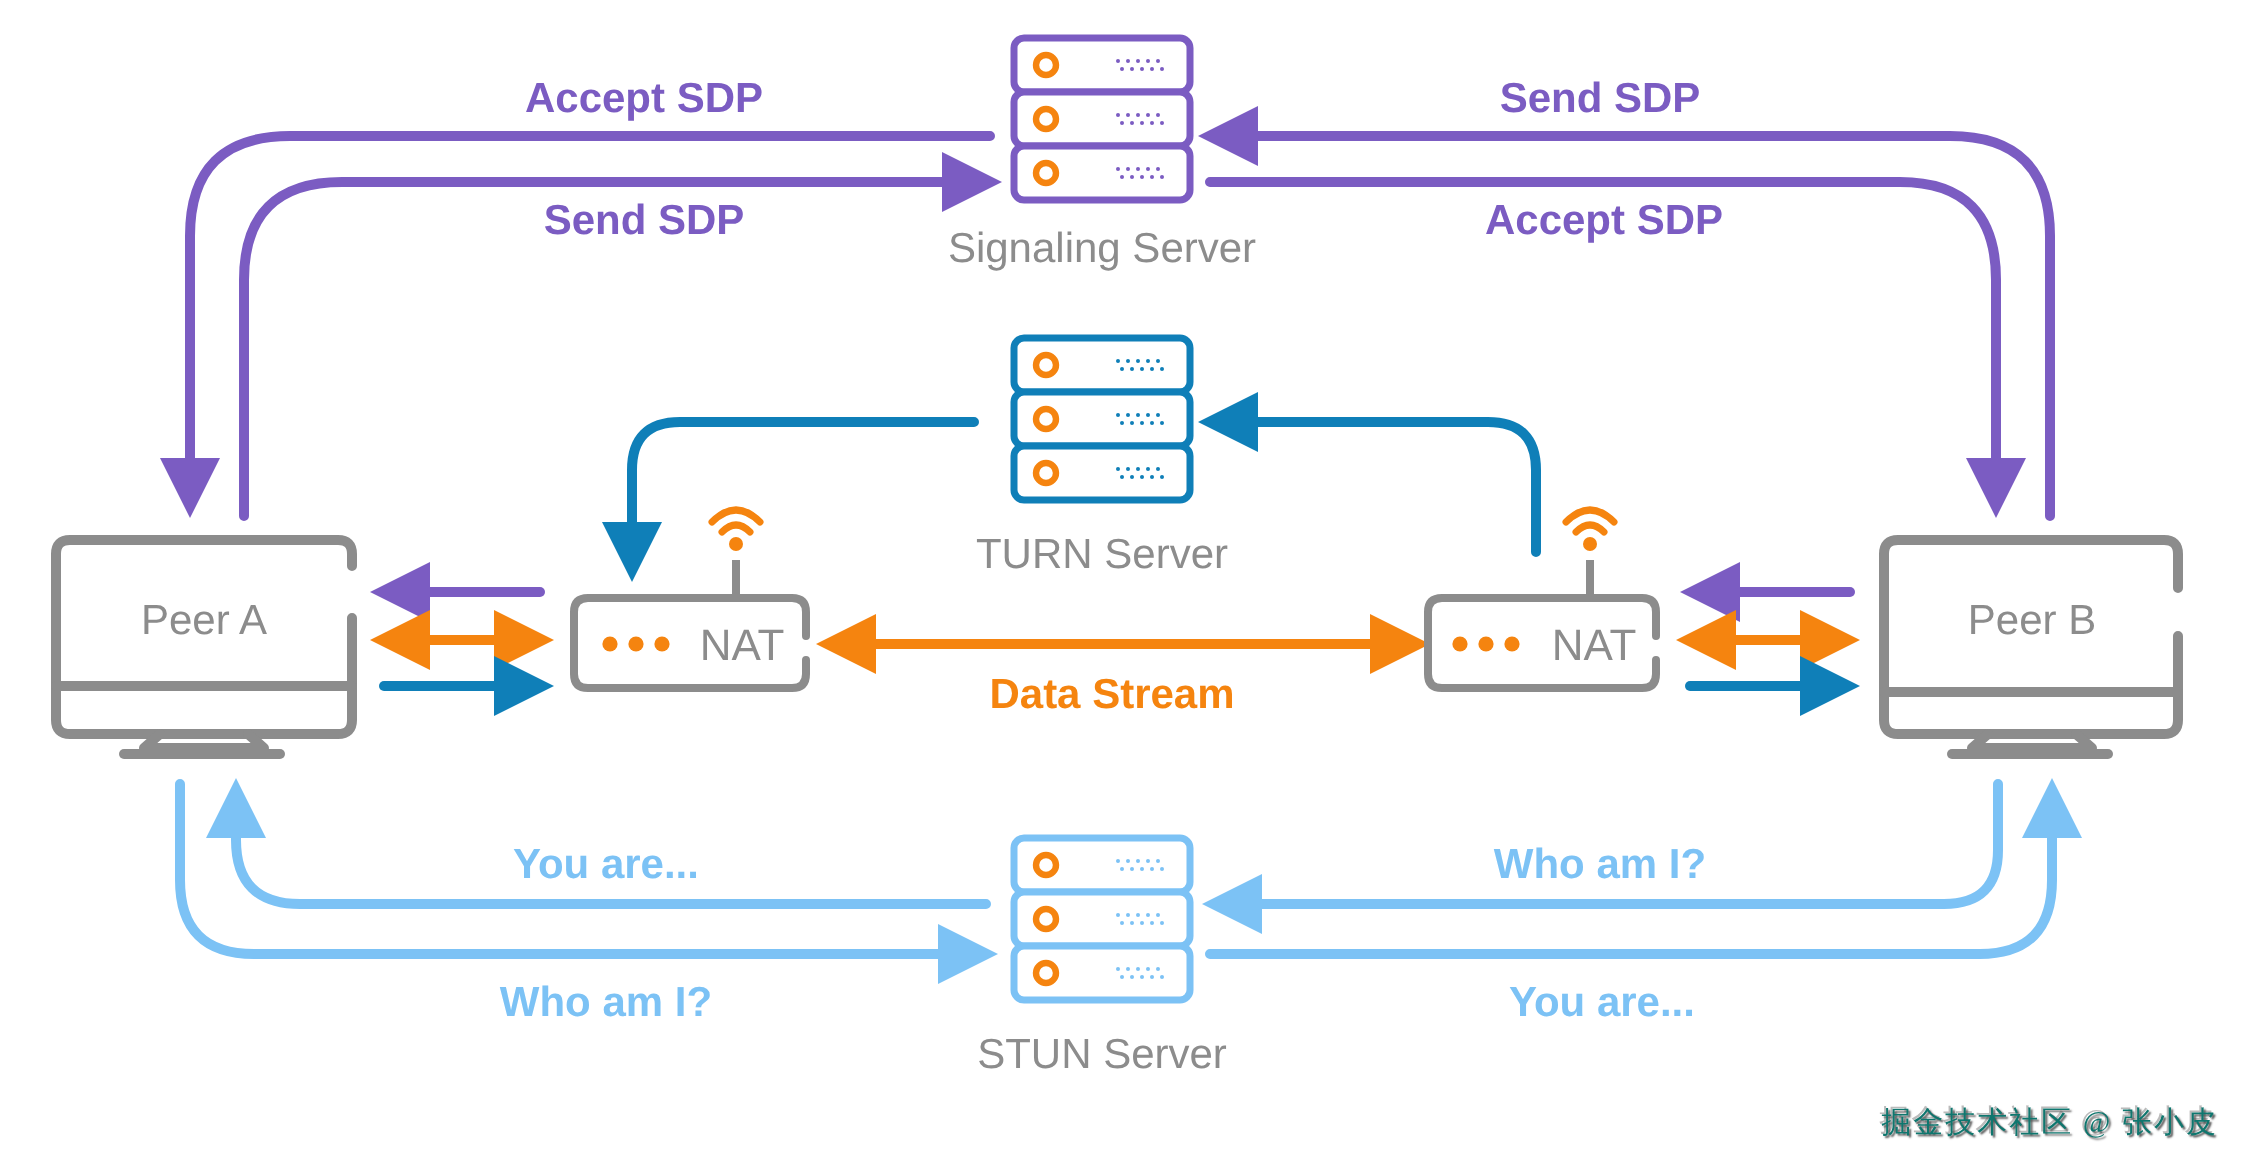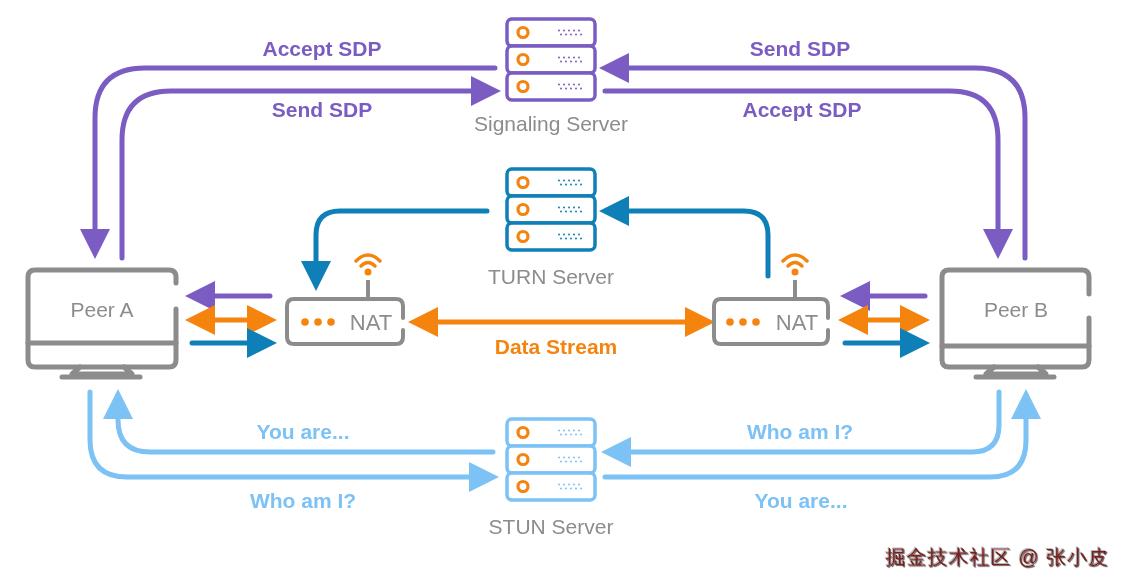--- a/index.html
+++ b/index.html
@@ -3,22 +3,22 @@
 <meta charset="utf-8">
 <style>
   html, body { margin: 0; padding: 0; background: #ffffff; }
   body { width: 1125px; height: 585px; position: relative; overflow: hidden;
          font-family: "Liberation Sans", "DejaVu Sans", sans-serif; }
   svg { position: absolute; left: 0; top: 0; }
   .lbl { font-family: "Liberation Sans", "DejaVu Sans", sans-serif; font-weight: 700; font-size: 21px; }
   .gray-lbl { font-family: "Liberation Sans", "DejaVu Sans", sans-serif; font-size: 21px; fill: #8c8c8c; }
   .peer-lbl { font-family: "Liberation Sans", "DejaVu Sans", sans-serif; font-size: 21px; fill: #8c8c8c; }
   .nat-lbl { font-family: "Liberation Sans", "DejaVu Sans", sans-serif; font-size: 22px; fill: #8c8c8c; }
-  .watermark { position: absolute; right: 16px; bottom: 14px; font-size: 20px; color: #7f1d1d;
-               font-family: Liberation Sans, sans-serif;
+  .watermark { position: absolute; right: 16px; bottom: 14px; font-size: 15px; color: #0f766e;
+               font-family: Liberation Serif, serif;
                text-shadow: 1px 1px 1px #555, -1px -1px 0 #bbb; letter-spacing: 1px; }
 </style>
 </head>
 <body>
 
 <svg width="1125" height="585" viewBox="0 0 1125 585">
   <defs>
     <marker id="ah-purple" markerWidth="6" markerHeight="6" refX="3" refY="3" orient="auto" markerUnits="strokeWidth">
       <path d="M0,0 L6,3 L0,6 z" fill="#7b5cc2"></path>
     </marker>

